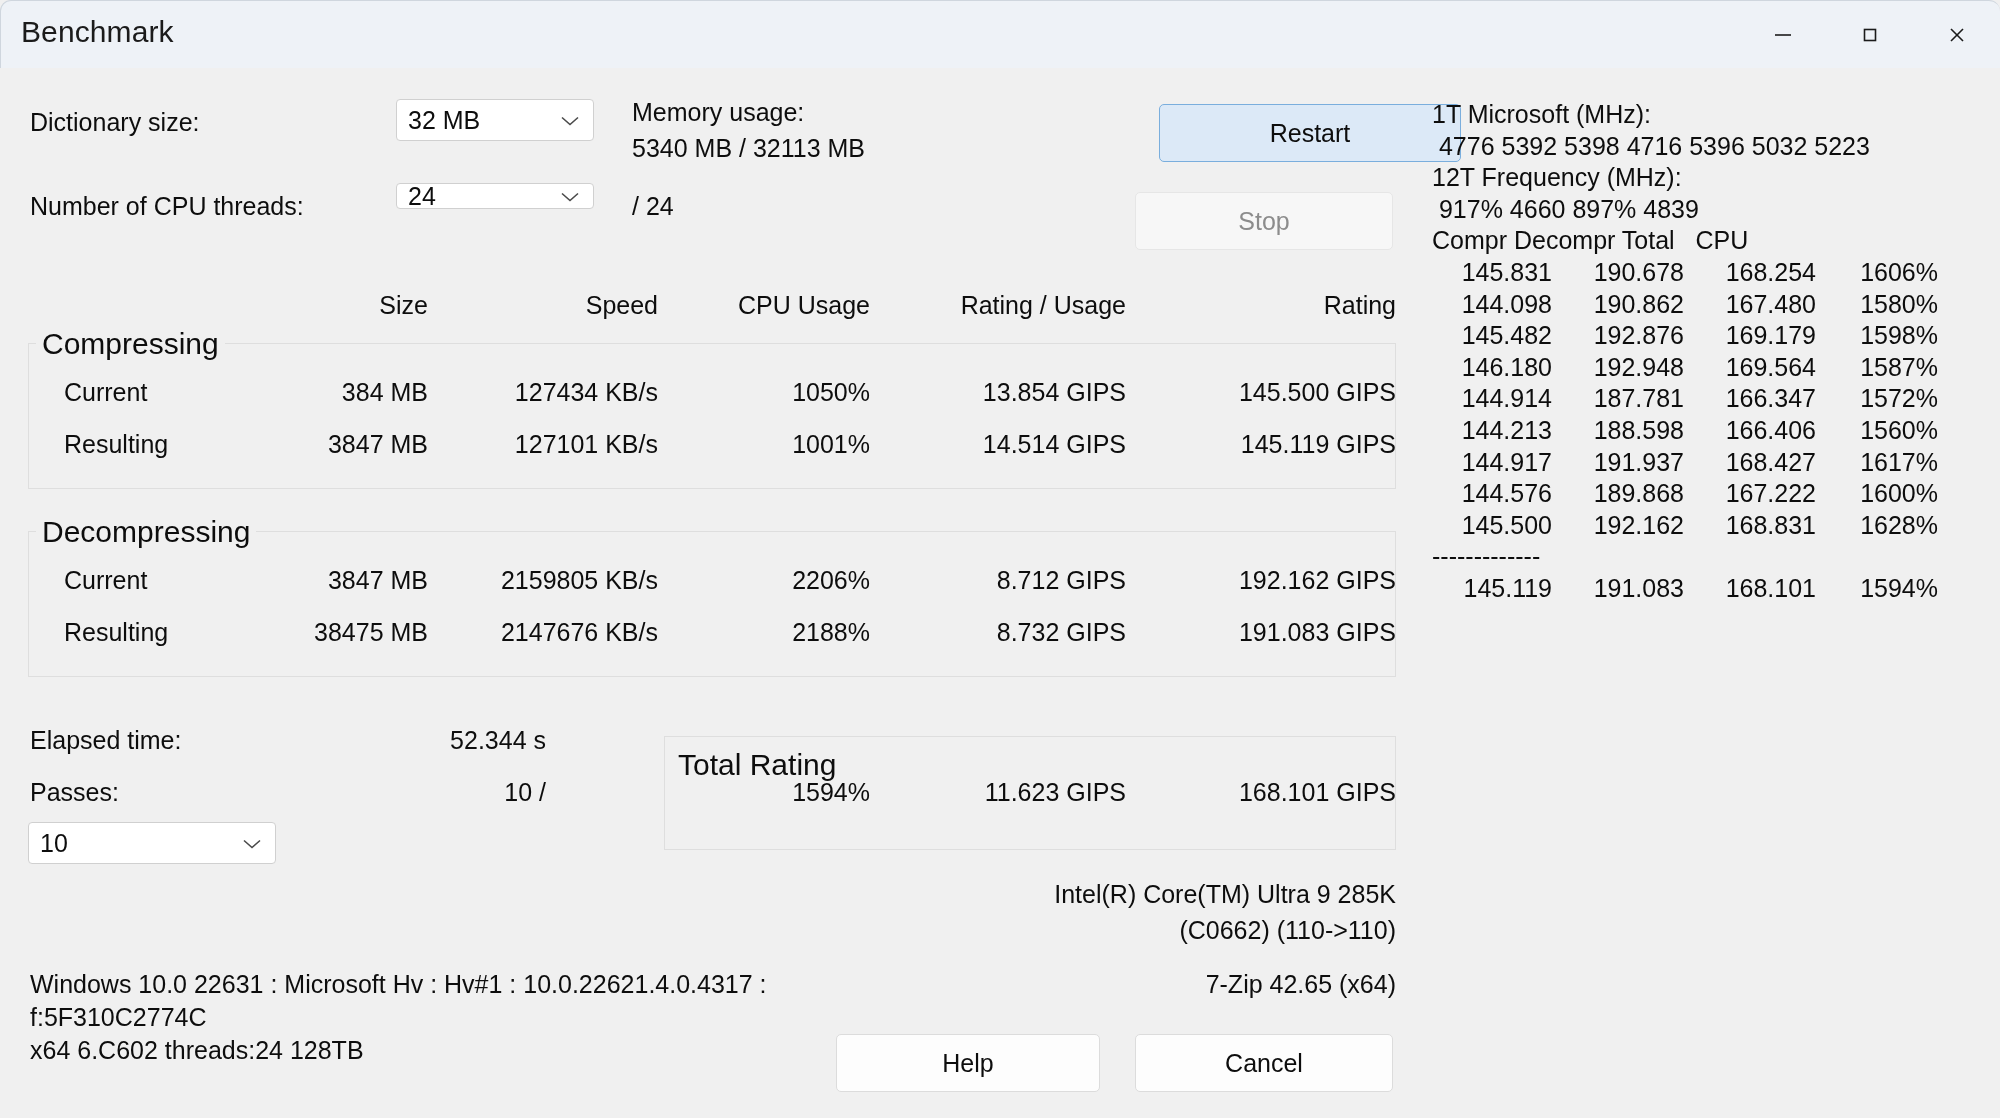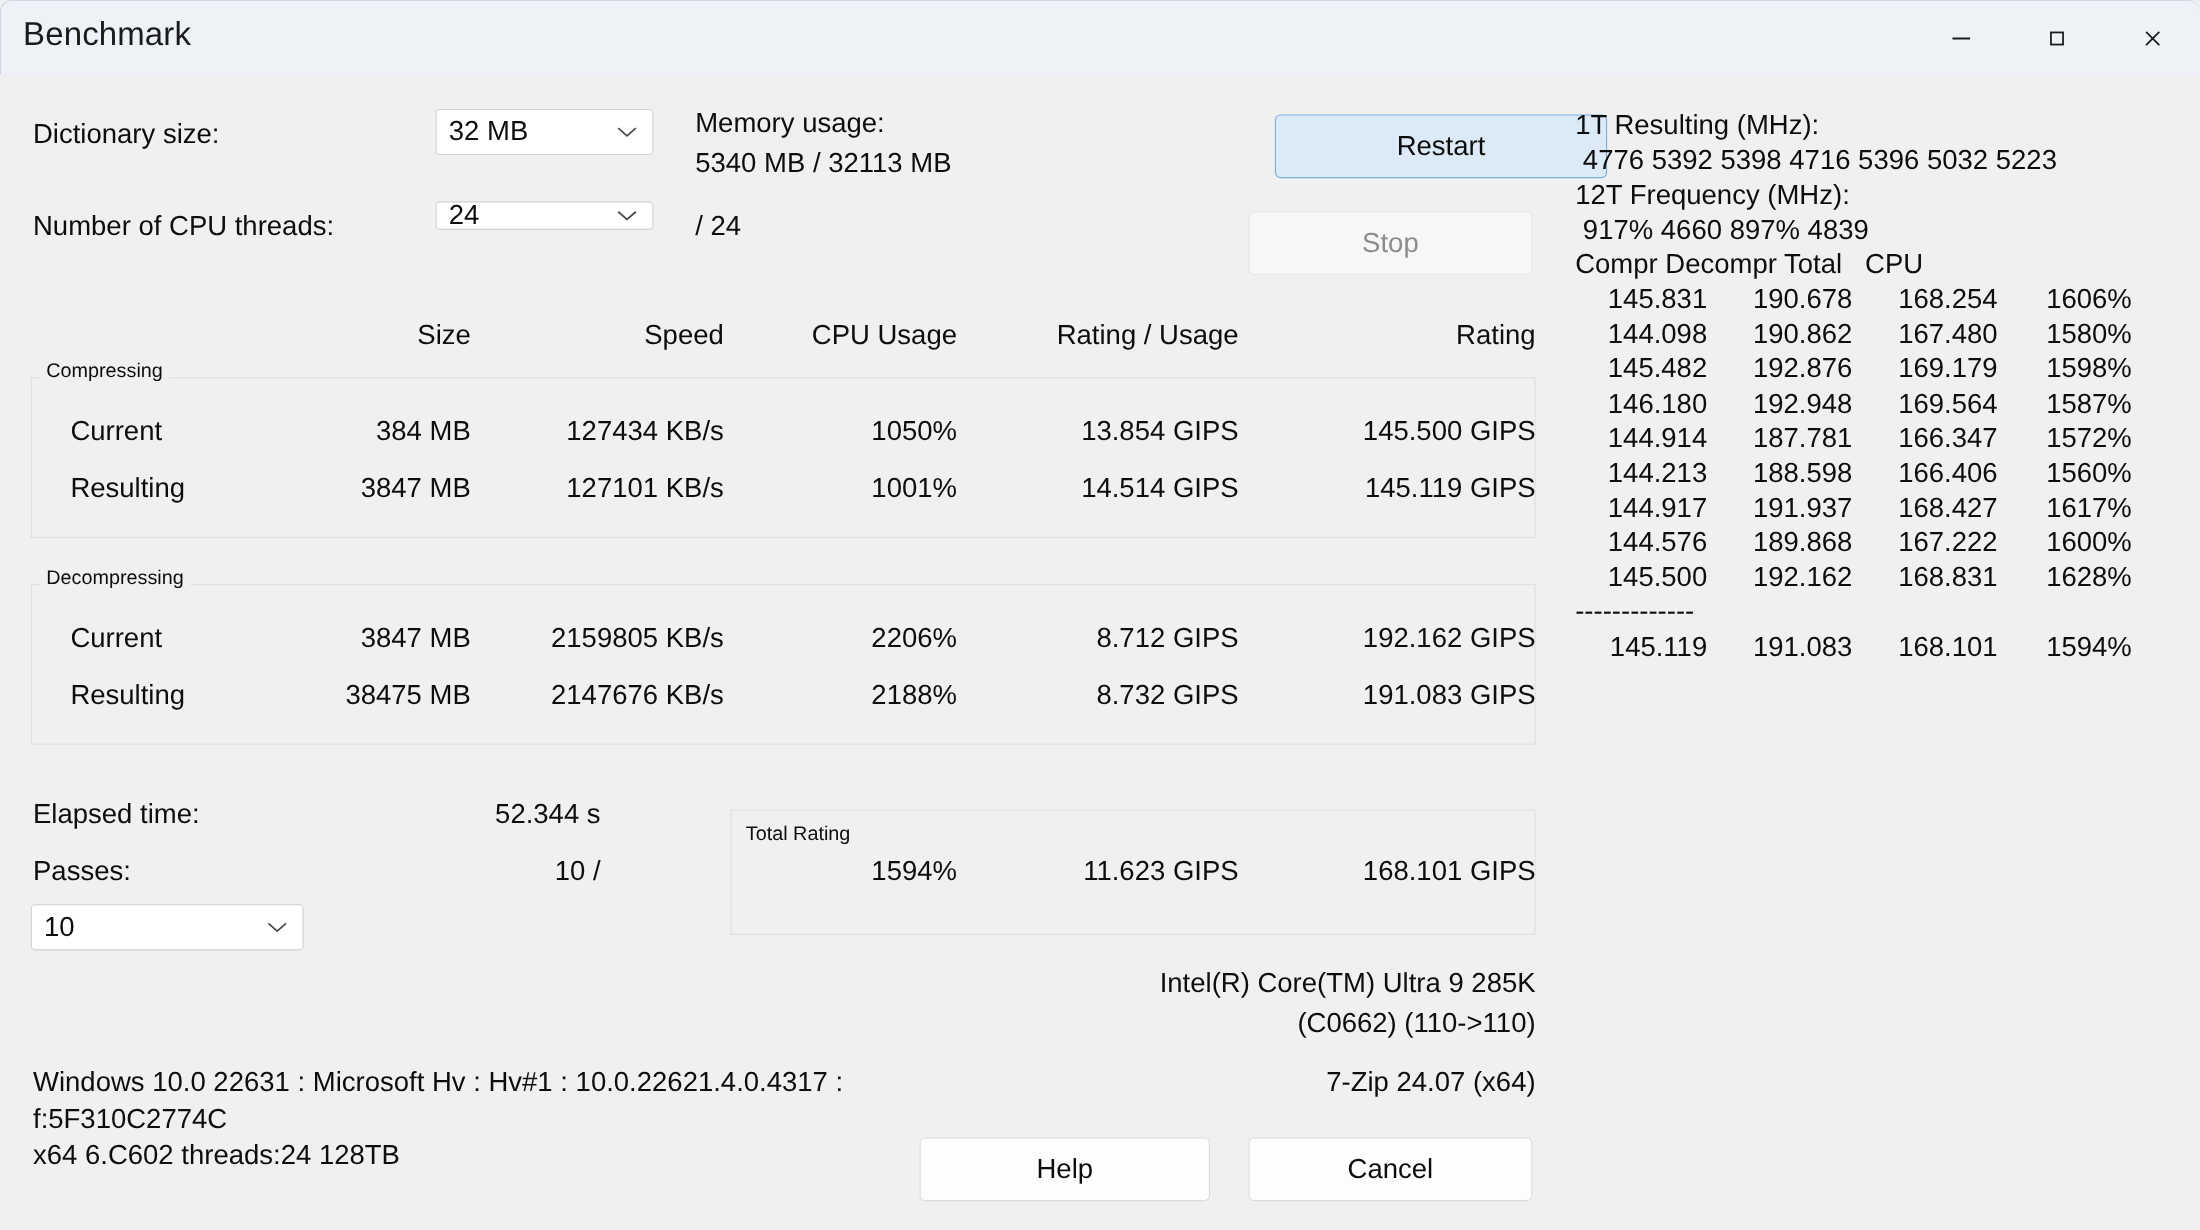--- a/index.html
+++ b/index.html
@@ -93,21 +93,21 @@
   .groupbox {
     position: absolute;
     border: 1px solid #dedede;
     box-sizing: border-box;
     background: transparent;
   }
   .grouplabel {
     position: absolute;
     background: #f0f0f0;
     padding: 0 6px;
-    font-size: 18px;
+    font-size: 30px;
     color: #0d0d0d;
     white-space: nowrap;
   }
 
   
   #logpanel { position: absolute; left: 1432px; top: 100px; width: 560px; }
   .logline { position: relative; height: 31.6px; white-space: pre; font-size: 25px; color: #0d0d0d; }
   .logrow { position: relative; height: 31.6px; }
   .logrow span {
     position: absolute; top: 0;
@@ -243,35 +243,35 @@
 
   <div class="groupbox" style="left:664px; top:736px; width:732px; height:114px;"></div>
   <div class="grouplabel" style="left:672px; top:720px;margin-top:28px;">Total Rating</div>
 
   <div class="t r" style="left:660px; top:778px; width:210px;">1594%</div>
   <div class="t r" style="left:850px; top:778px; width:276px;">11.623 GIPS</div>
   <div class="t r" style="left:1110px; top:778px; width:286px;">168.101 GIPS</div>
 
   <div class="t r" style="left:700px; top:880px; width:696px;">Intel(R) Core(TM) Ultra 9 285K</div>
   <div class="t r" style="left:700px; top:916px; width:696px;">(C0662) (110-&gt;110)</div>
-  <div class="t r" style="left:700px; top:970px; width:696px;">7-Zip 24.07 (x64)</div>
+  <div class="t r" style="left:700px; top:970px; width:696px;">7-Zip 42.65 (x64)</div>
 
   <div class="t" style="left:30px; top:970px;">Windows 10.0 22631 : Microsoft Hv : Hv#1 : 10.0.22621.4.0.4317 :</div>
   <div class="t" style="left:30px; top:1003px;">f:5F310C2774C</div>
   <div class="t" style="left:30px; top:1036px;">x64 6.C602 threads:24 128TB</div>
 
   <div class="btn" style="left:1135px; top:1034px; width:258px; height:58px;">
     <span>Cancel</span>
   </div>
   <div class="btn" style="left:836px; top:1034px; width:264px; height:58px;">
     <span>Help</span>
   </div>
 
   <div id="logpanel">
-    <div class="logline">1T Resulting (MHz):</div>
+    <div class="logline">1T Microsoft (MHz):</div>
     <div class="logline"> 4776 5392 5398 4716 5396 5032 5223</div>
     <div class="logline">12T Frequency (MHz):</div>
     <div class="logline"> 917% 4660 897% 4839</div>
     <div class="logline">Compr Decompr Total   CPU</div>
     <div id="log-rows">
         <div class="logrow">
           <span class="lc0">145.831</span>
           <span class="lc1">190.678</span>
           <span class="lc2">168.254</span>
           <span class="lc3">1606%</span>

